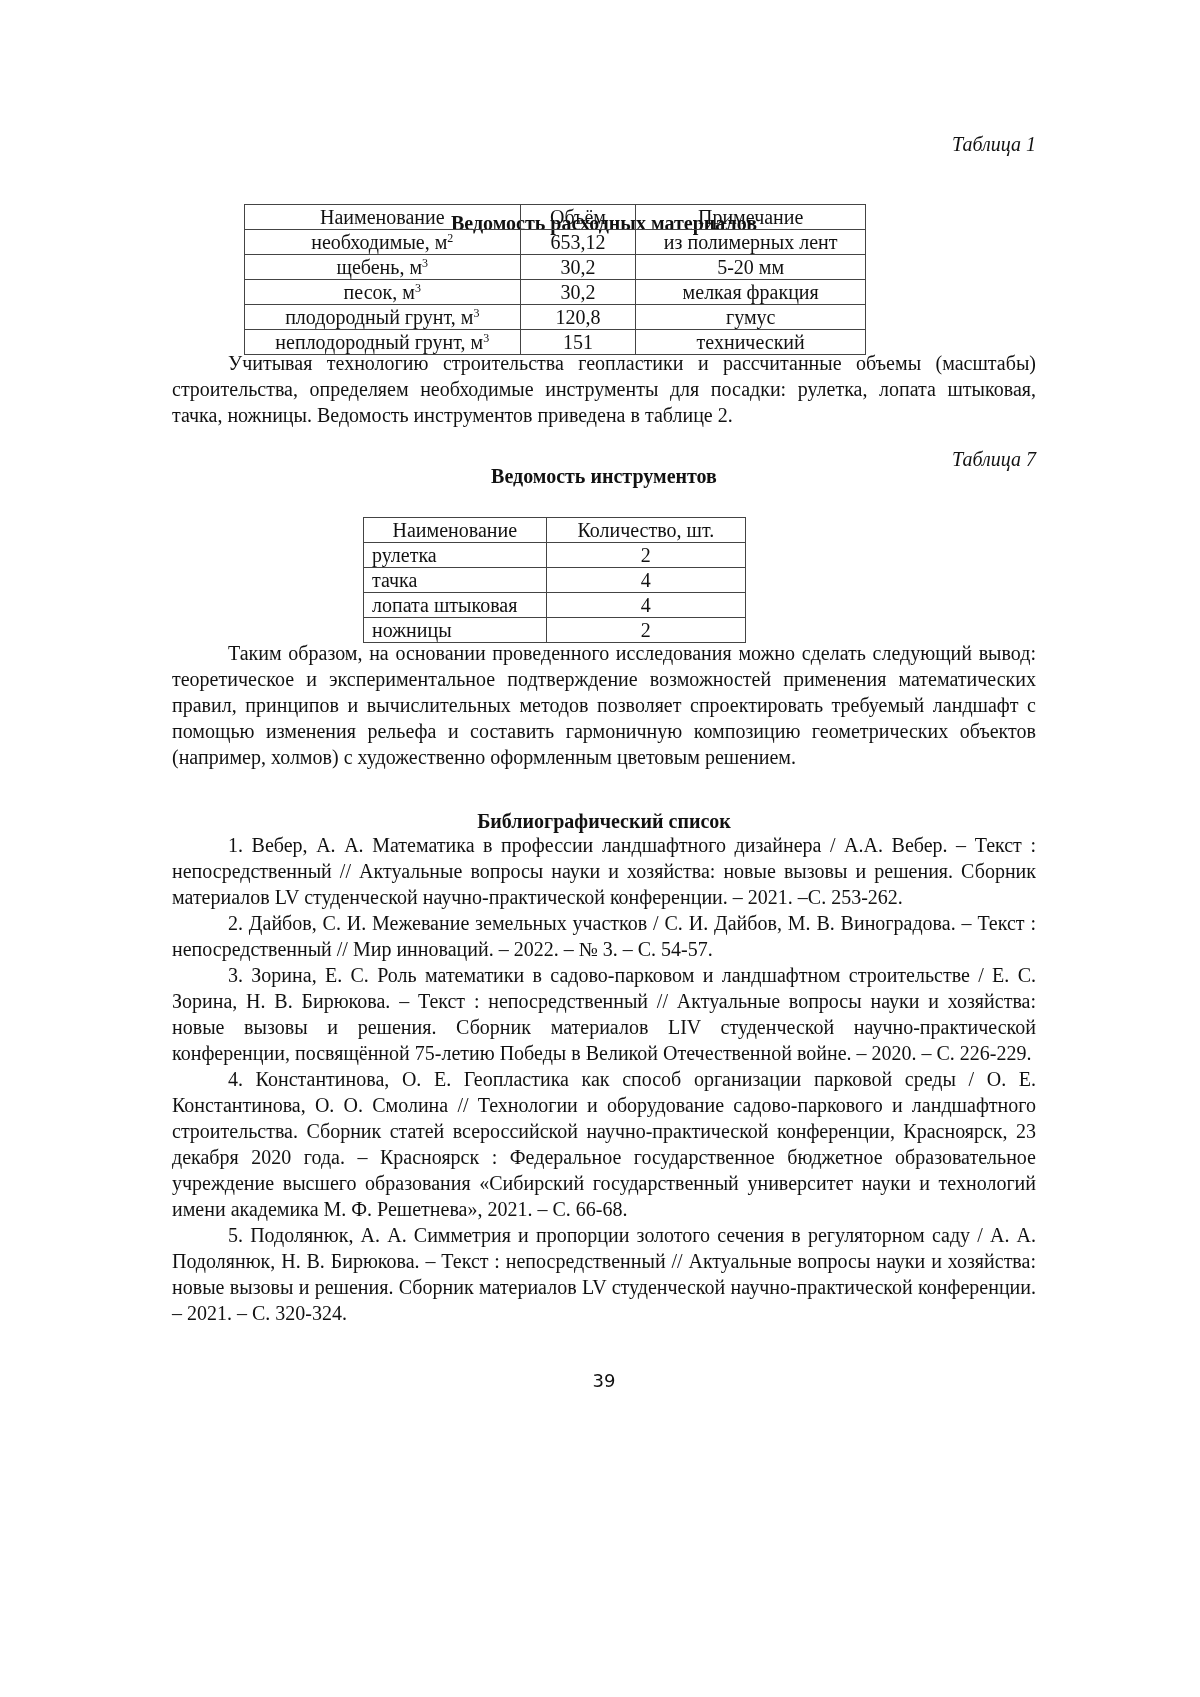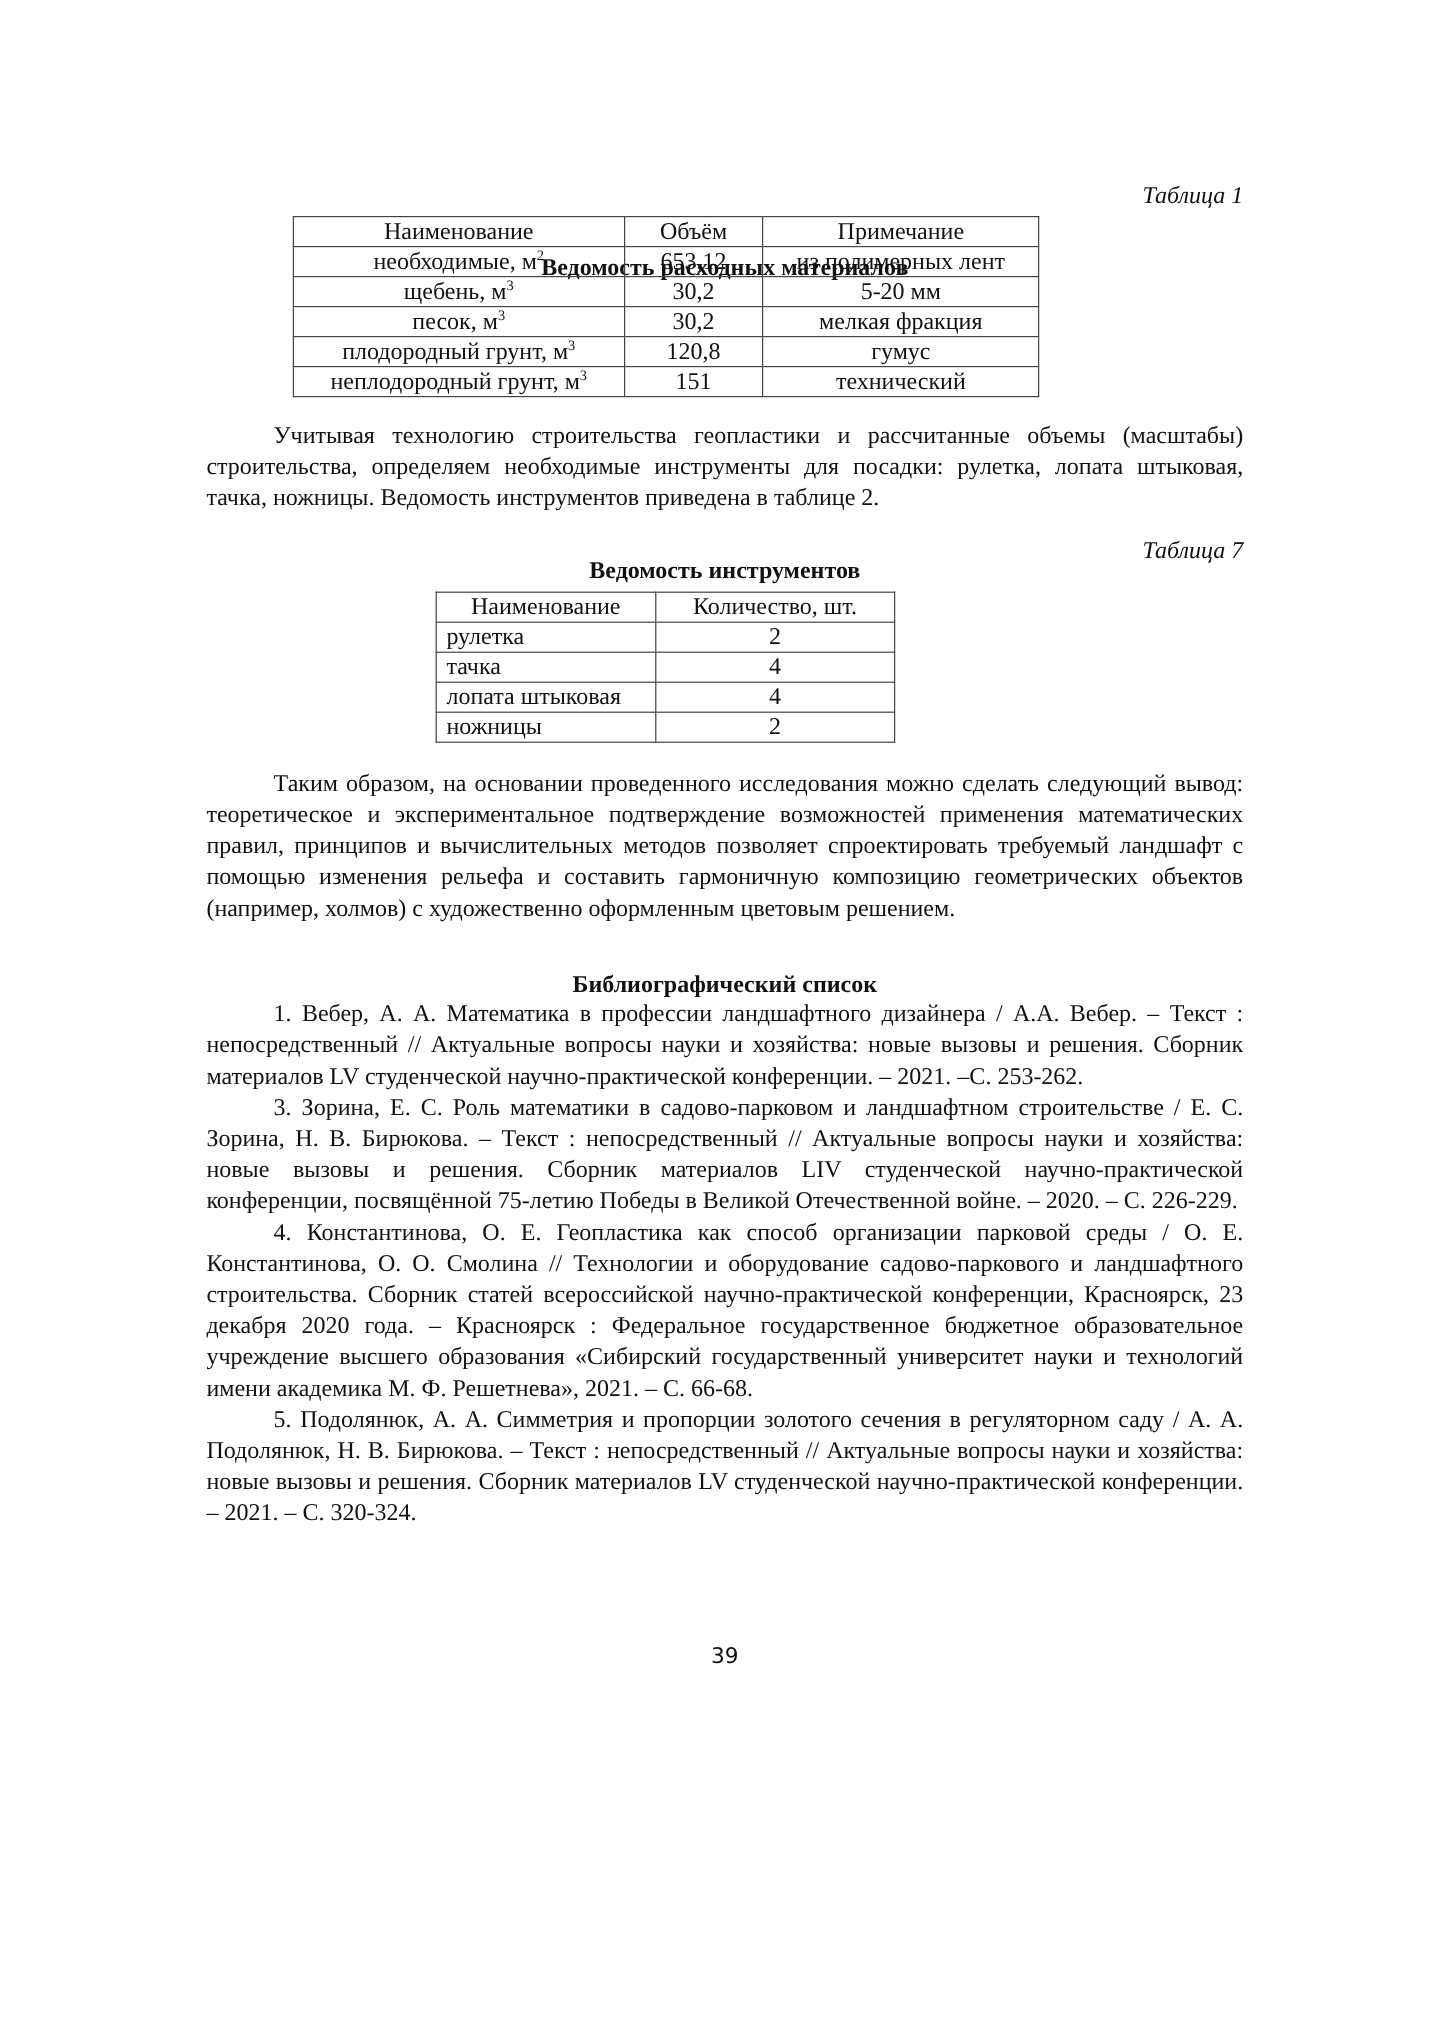--- a/index.html
+++ b/index.html
@@ -1,37 +1,37 @@
 <!DOCTYPE html>
 <html><head>
 <meta charset="utf-8">
 <style>
   html, body { margin: 0; padding: 0; background: #ffffff; }
   body { width: 1200px; height: 1697px; position: relative; font-family: "Liberation Serif", "DejaVu Serif", serif; color: #111; }
   .page { position: absolute; left: 172px; top: 0; width: 864px; }
   .caption-right { position: absolute; right: 0; font-style: italic; font-size: 20px; }
   .tbl-title { position: absolute; font-weight: bold; font-size: 20px; text-align: center; width: 100%; }
-  table { border-collapse: collapse; position: absolute; font-size: 20px; }
+  table { border-collapse: collapse; position: absolute; font-size: 20px; margin-top: 24px; }
   td { border: 1.5px solid #444; padding: 0 4px; height: 24px; line-height: 23px; }
   .t1 td { text-align: center; }
   .t2 td.num { text-align: center; }
   .t2 td.lbl { text-align: left; padding-left: 8px; }
   .t2 tr.hdr td { text-align: center; }
   sup { font-size: 12px; line-height: 0; vertical-align: 7px; }
   .para { position: absolute; left: 0; width: 864px; font-size: 20px; line-height: 26px; text-align: justify; }
   .para p { margin: 0; text-indent: 56px; text-align: justify; }
   .heading { position: absolute; width: 864px; text-align: center; font-weight: bold; font-size: 20px; }
   .pagenum { position: absolute; width: 864px; text-align: center; font-family: "DejaVu Sans", sans-serif; font-size: 18px; }
 </style>
 </head>
 <body>
 
 <div class="page">
 
-  <div class="caption-right" style="top:152px;margin-left:30px;">Таблица 1</div>
+  <div class="caption-right" style="top:133px;margin-left:30px;">Таблица 1</div>
   <div class="tbl-title" style="top:176px;margin-top:36px;">Ведомость расходных материалов</div>
   <table class="t1" style="left:72px; top:180px; width:622px;">
     <colgroup>
         <col style="width:276px">
         <col style="width:116px">
         <col style="width:230px">
       </colgroup>
     <tbody>
         <tr>
       <td>Наименование</td>
@@ -101,19 +101,20 @@
   </tbody>
     </table>
 
   <div class="para" style="top:640px;">
     <p>Таким образом, на основании проведенного исследования можно сделать следующий вывод: теоретическое и экспериментальное подтверждение возможностей применения математических правил, принципов и вычислительных методов позволяет спроектировать требуемый ландшафт с помощью изменения рельефа и составить гармоничную композицию геометрических объектов (например, холмов) с художественно оформленным цветовым решением.</p>
   </div>
 
   <div class="heading" style="top:810px;">Библиографический список</div>
   <div class="para" style="top:832px;">
     <p>1. Вебер, А. А. Математика в профессии ландшафтного дизайнера / А.А. Вебер. – Текст : непосредственный // Актуальные вопросы науки и хозяйства: новые вызовы и решения. Сборник материалов LV студенческой научно-практической конференции. – 2021. –С. 253-262.</p>
+    <p>2. Дайбов, С. И. Межевание земельных участков / С. И. Дайбов, М. В. Виноградова. – Текст : непосредственный // Мир инноваций. – 2022. – № 3. – С. 54-57.</p>
     <p>3. Зорина, Е. С. Роль математики в садово-парковом и ландшафтном строительстве / Е. С. Зорина, Н. В. Бирюкова. – Текст : непосредственный // Актуальные вопросы науки и хозяйства: новые вызовы и решения. Сборник материалов LIV студенческой научно-практической конференции, посвящённой 75-летию Победы в Великой Отечественной войне. – 2020. – С. 226-229.</p>
     <p>4. Константинова, О. Е. Геопластика как способ организации парковой среды / О. Е. Константинова, О. О. Смолина // Технологии и оборудование садово-паркового и ландшафтного строительства. Сборник статей всероссийской научно-практической конференции, Красноярск, 23 декабря 2020 года. – Красноярск : Федеральное государственное бюджетное образовательное учреждение высшего образования «Сибирский государственный университет науки и технологий имени академика М. Ф. Решетнева», 2021. – С. 66-68.</p>
     <p>5. Подолянюк, А. А. Симметрия и пропорции золотого сечения в регуляторном саду / А. А. Подолянюк, Н. В. Бирюкова. – Текст : непосредственный // Актуальные вопросы науки и хозяйства: новые вызовы и решения. Сборник материалов LV студенческой научно-практической конференции. – 2021. – С. 320-324.</p>
   </div>
 
   <div class="pagenum" style="top:1370px;">39</div>
 </div>
 
 </body></html>

